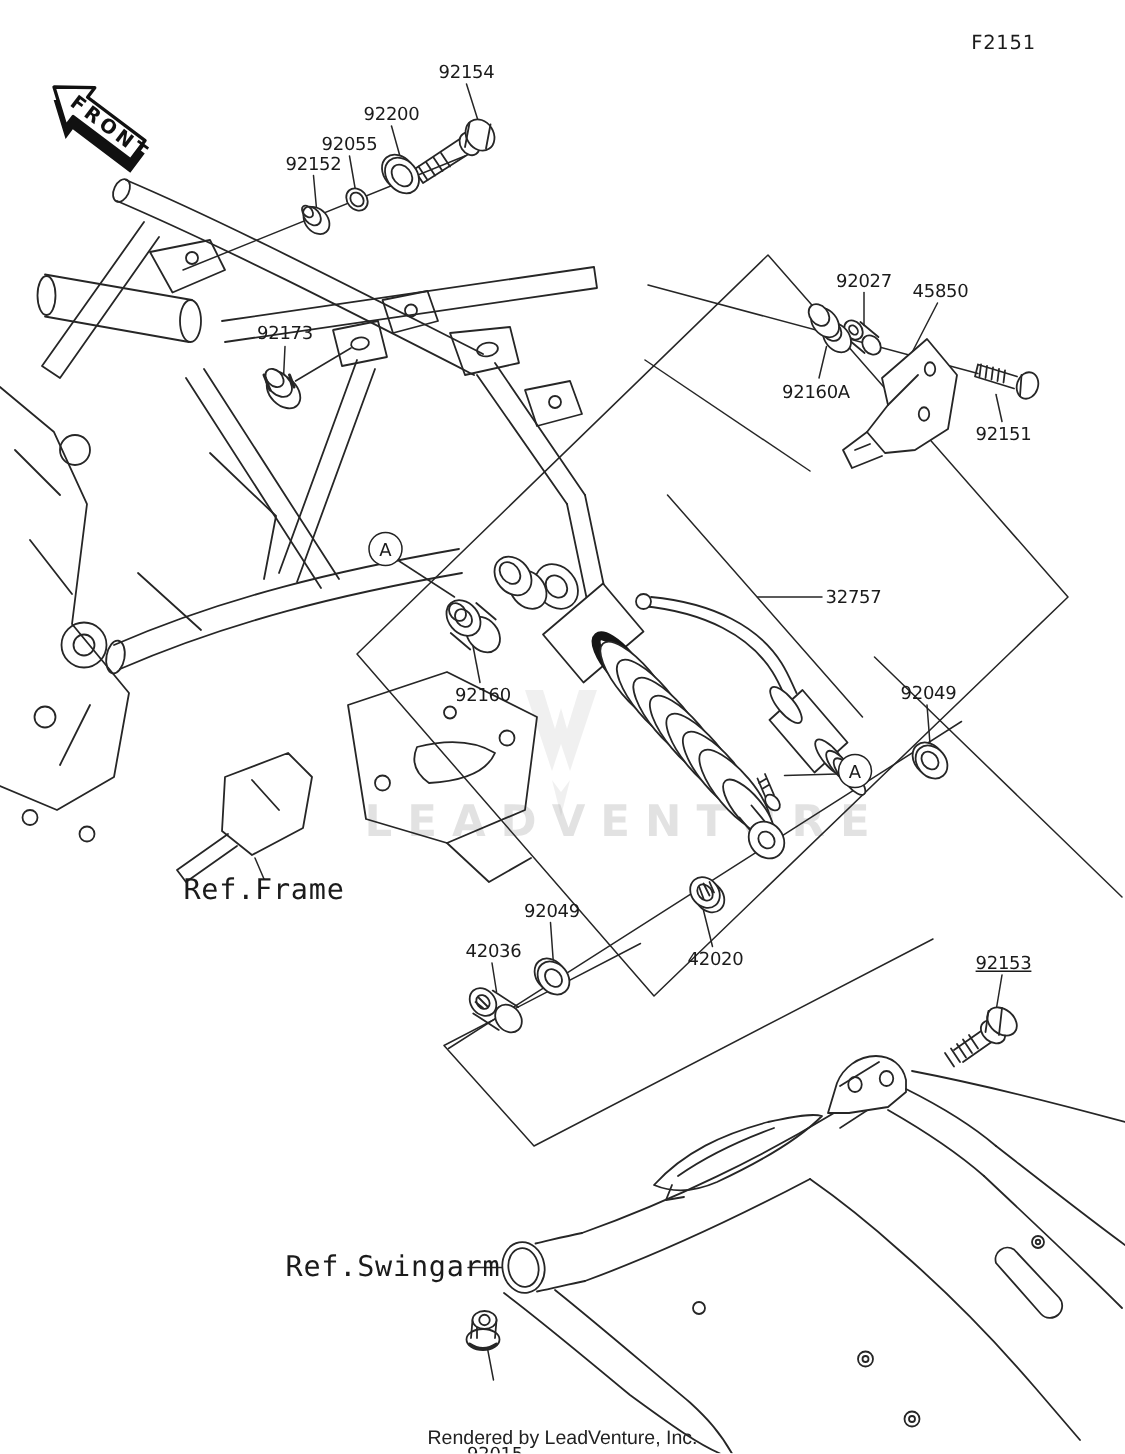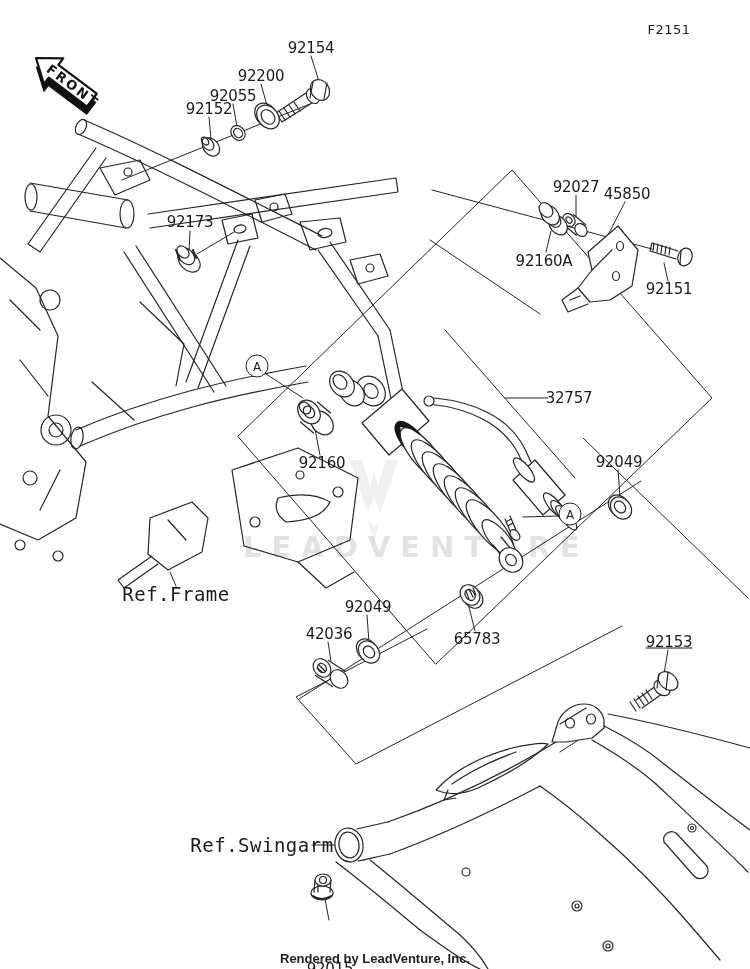--- a/index.html
+++ b/index.html
@@ -4,31 +4,31 @@
 <style>
   html,body{margin:0;padding:0;background:#fff;}
   #stage{position:relative;width:750px;height:969px;background:#fff;overflow:hidden;
          font-family:"DejaVu Sans",sans-serif;color:#1b1b1b;}
   #wm-layer{position:absolute;inset:0;z-index:0;}
   .wm-text{position:absolute;left:243px;top:530px;font-size:29px;font-weight:600;
            letter-spacing:10px;color:rgba(50,50,50,0.14);white-space:nowrap;}
   .wm-logo{position:absolute;left:348px;top:458px;opacity:0.12;}
   #art{position:absolute;left:0;top:0;z-index:1;}
   #label-layer{position:absolute;inset:0;z-index:2;}
-  .plabel{position:absolute;transform:translate(-50%,-50%);font-size:15px;letter-spacing:-0.2px;
+  .plabel{position:absolute;transform:translate(-50%,-50%);font-size:12px;letter-spacing:-0.2px;
           color:#1b1b1b;white-space:nowrap;line-height:1;}
   .reflabel{font-family:"DejaVu Sans Mono",monospace;font-size:19px;letter-spacing:0.5px;}
   .figcode{font-size:13px;letter-spacing:0.5px;}
   .marker{position:absolute;width:21px;height:21px;border:1.3px solid #222;border-radius:50%;
           background:#fff;display:flex;align-items:center;justify-content:center;
           font-size:12px;transform:translate(-50%,-50%);line-height:1;}
   .front-label{position:absolute;left:73px;top:86px;transform:translate(-50%,-50%) rotate(37deg);
           font-size:13px;font-weight:bold;letter-spacing:2.5px;color:#111;white-space:nowrap;}
   .footer{position:absolute;left:375px;top:958px;transform:translate(-50%,-50%);
-          font-family:"Liberation Sans",sans-serif;font-size:13px;color:#222;white-space:nowrap;font-weight:bold;}
+          font-family:"Liberation Sans",sans-serif;font-size:13px;color:#222;white-space:nowrap;}
   svg path,svg line,svg ellipse,svg circle,svg polygon,svg polyline{vector-effect:non-scaling-stroke;}
 </style>
 </head>
 <body>
 
 <div id="stage">
 
   <div id="wm-layer">
     <div class="wm-text">LEADVENTURE</div>
     <svg class="wm-logo" width="52" height="88" viewBox="0 0 52 88">
@@ -316,21 +316,21 @@
     <div class="plabel" style="left:190px;top:222px;">92173</div>
     <div class="plabel" style="left:576px;top:187px;">92027</div>
     <div class="plabel" style="left:627px;top:194px;">45850</div>
     <div class="plabel" style="left:544px;top:261px;">92160A</div>
     <div class="plabel" style="left:669px;top:289px;">92151</div>
     <div class="plabel" style="left:569px;top:398px;">32757</div>
     <div class="plabel" style="left:322px;top:463px;">92160</div>
     <div class="plabel" style="left:619px;top:462px;">92049</div>
     <div class="plabel" style="left:368px;top:607px;">92049</div>
     <div class="plabel" style="left:329px;top:634px;">42036</div>
-    <div class="plabel" style="left:477px;top:639px;">65783</div>
+    <div class="plabel" style="left:477px;top:639px;">42020</div>
     <div class="plabel" style="left:669px;top:642px;text-decoration:underline;">92153</div>
     <div class="plabel" style="left:330px;top:928px;margin-top:41px;">92015</div>
 
     <div class="plabel reflabel" style="left:176px;top:594px;">Ref.Frame</div>
     <div class="plabel reflabel" style="left:262px;top:845px;">Ref.Swingarm</div>
 
     <div class="marker" style="left:257px;top:366px;">A</div>
     <div class="marker" style="left:570px;top:514px;">A</div>
 
     <div class="footer">Rendered by LeadVenture, Inc.</div>

